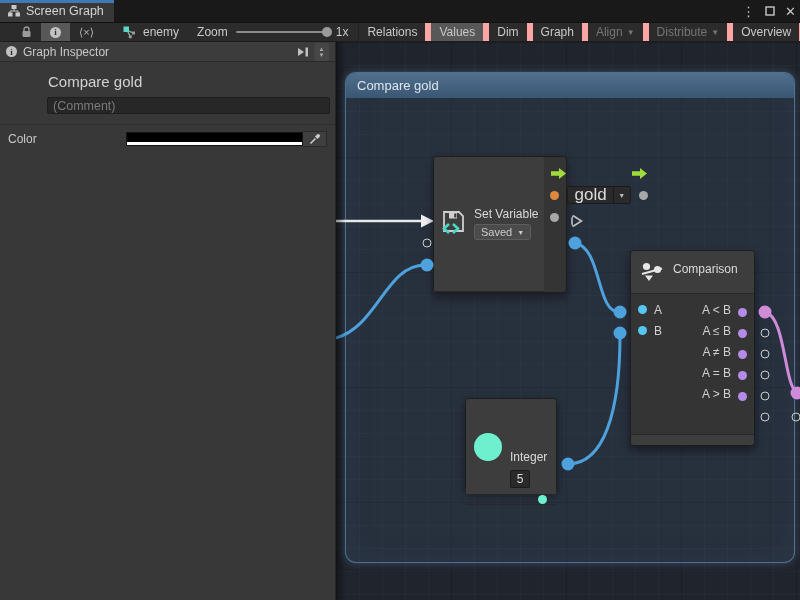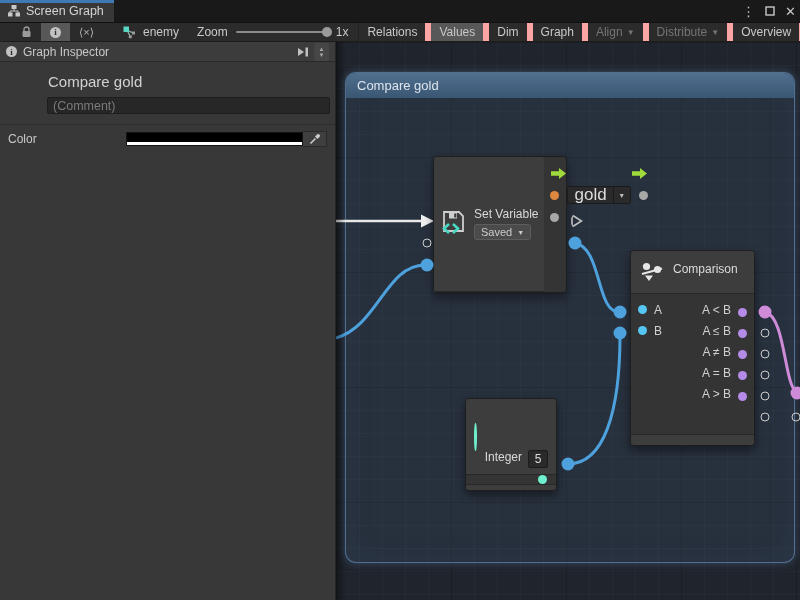--- a/index.html
+++ b/index.html
@@ -101,21 +101,21 @@
   .cmp-head { display:flex; gap:8px; padding:11px 10px; }
   .cmp-body { flex:1; padding:5px 7px 4px 7px; display:flex; flex-direction:column; }
   .cmp-row { height:21px; display:flex; align-items:center; font-size:12px; color:#cfcfcf; }
   .cmp-left { display:flex; align-items:center; gap:7px; width:34px; }
   .cmp-right { margin-left:auto; display:flex; align-items:flex-end; gap:7px; }
 
   
   .node-int { left:129px; top:356px; width:92px; height:93px; display:flex; flex-direction:column; }
   .int-head { display:flex; align-items:center; gap:8px; padding:7px 8px 6px 8px; }
   .int-circle { width:28px; height:28px; border-radius:50%; background:#6ef0cf; }
-  .int-col { display:flex; flex-direction:row; gap:6px;margin-top:44px; }
+  .int-col { display:flex; flex-direction:column; gap:6px;margin-top:44px; }
   .value-box { width:20px; height:18px; background:#2a2a2a; border:1px solid #1b1b1b; border-radius:2px;
     color:#dddddd; font-size:12px; display:flex; align-items:center; justify-content:center; }
   .int-body { flex:1; display:flex; align-items:center; justify-content:flex-end; padding-right:9px; }
 
   
   .wires { position:absolute; left:0; top:0; width:100%; height:100%; pointer-events:none; }
   .free-port { position:absolute; transform:translate(-50%,-50%); border-radius:50%; }
   .ep { width:13px; height:13px; }
   .ring { width:9px; height:9px; border:1.6px solid #cccccc; background:transparent; }
   .icon-svg { display:block; }

